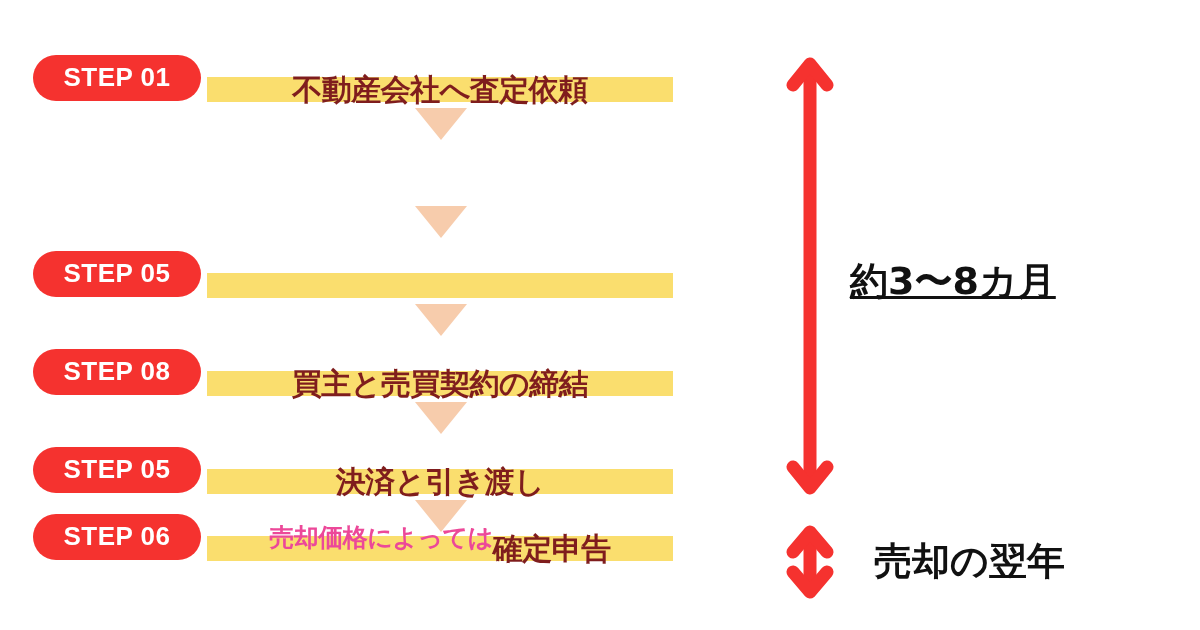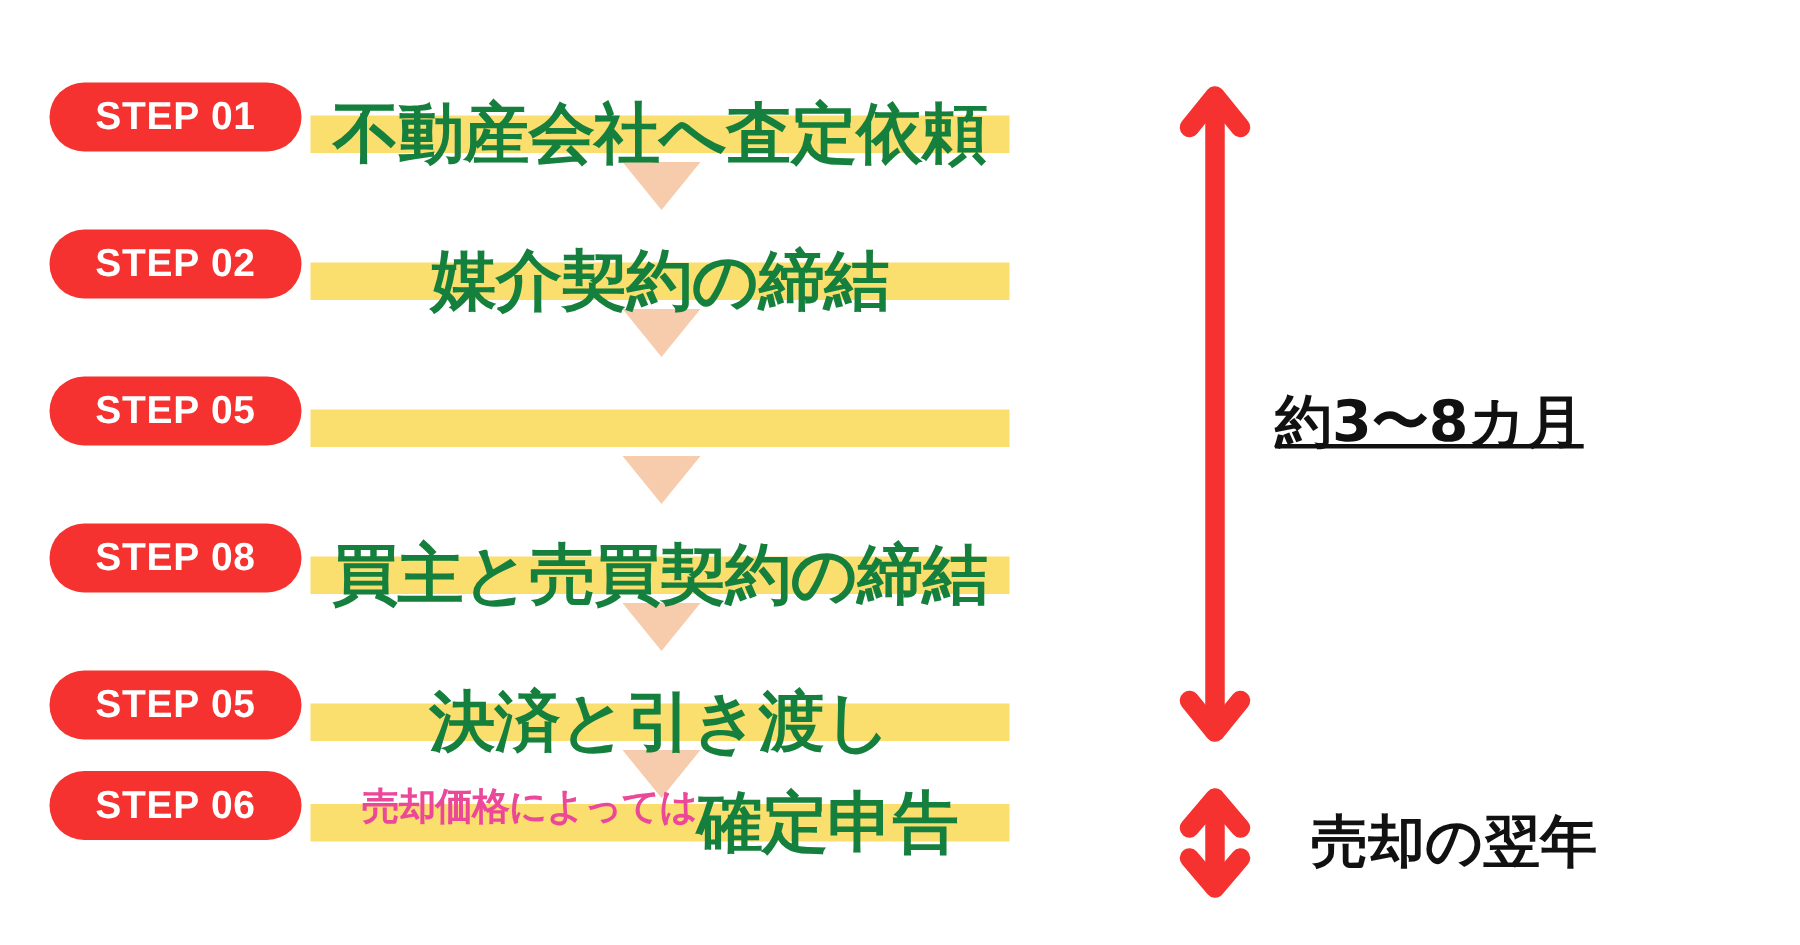--- a/index.html
+++ b/index.html
@@ -78,23 +78,23 @@
     left: 207px;
     top: 0;
     width: 466px;
     height: 62px;
     display: flex;
     align-items: center;
     justify-content: center;
     z-index: 3;
   }
   .step-text .big {
-    font-size: 44px;
-    font-weight: bold;
-    color: #15803d;
+    font-size: 30px;
+    font-weight: bold;
+    color: #7f1d1d;
     line-height: 1;
     letter-spacing: -0.5px;
     white-space: nowrap;
     font-family: "DejaVu Sans", "Liberation Sans", sans-serif;
     margin-top: 24px;
   }
   .step-text .small {
     font-size: 25px;
     font-weight: bold;
     color: #ec4899;
@@ -170,29 +170,20 @@
       </div>
       <div class="step-text">
         <span class="big">不動産会社へ査定依頼</span>
       </div>
     </div>
 
     <div class="connector" style="top:108px;">
         <div class="tri"></div>
       </div>
 
-    <div class="step-row" style="top:145px;">
-      <div class="hl-bar"></div>
-      <div class="badge">
-        <span class="badge-label">STEP 02</span>
-      </div>
-      <div class="step-text">
-        <span class="big">媒介契約の締結</span>
-      </div>
-    </div>
 
     <div class="connector" style="top:206px;">
         <div class="tri"></div>
       </div>
 
     <div class="step-row" style="top:243px;">
       <div class="hl-bar"></div>
       <div class="badge">
         <span class="badge-label">STEP 05</span>
       </div>

